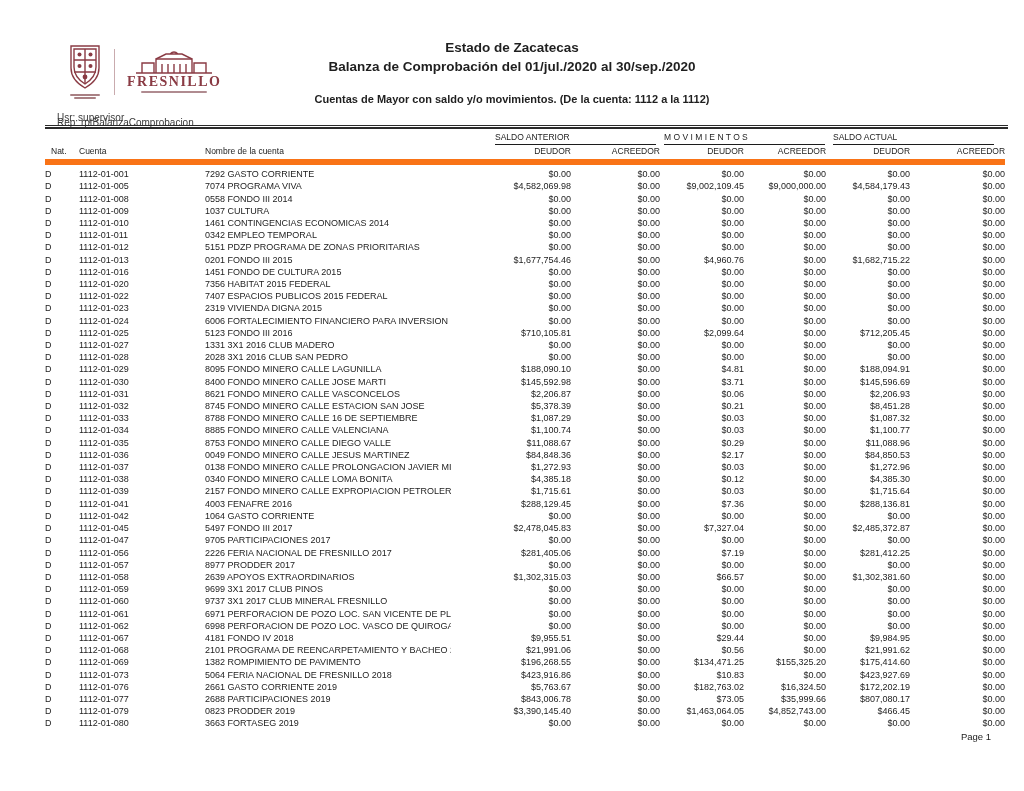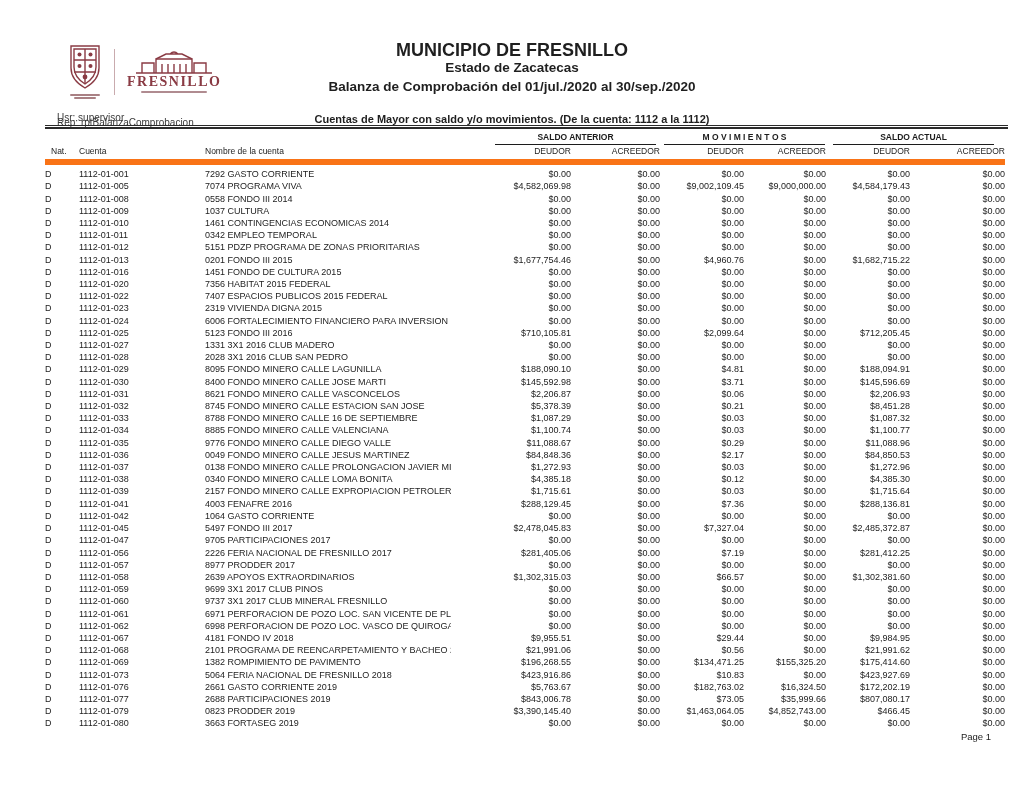--- a/index.html
+++ b/index.html
@@ -38,21 +38,21 @@
 
   .rule-heavy{position:absolute;left:45px;right:16px;top:125px;height:1px;
     border-top:1px solid #2a2a2a;border-bottom:2px solid #2a2a2a;}
 
   
   table.balance{position:absolute;left:45px;top:131px;width:960px;border-collapse:collapse;
     table-layout:fixed;font-size:9px;color:#1c1c1c;}
   table.balance td,table.balance th{padding:0;margin:0;font-weight:normal;vertical-align:top;
     white-space:nowrap;overflow:hidden;line-height:12.2px;}
   .group-row td{height:13px;vertical-align:bottom;}
-  .group-label{font-weight:bold;font-size:8.5px;text-align:center;
+  .group-label{font-weight:normal;font-size:8.5px;
     border-bottom:1.5px solid #1c1c1c;padding-bottom:1px;}
   .g1 .group-label{margin-left:44px;margin-right:4px;}
   .g2 .group-label{margin-left:4px;margin-right:1px;}
   .g3 .group-label{margin-left:7px;margin-right:11px;}
   .colhead-row th{font-weight:bold;font-size:8.5px;height:14px;vertical-align:bottom;
     border-bottom:6px solid #f97316;padding-bottom:2px;}
   .colhead-row th.left{text-align:left;}
   .colhead-row th.money{text-align:right;}
   .spacer-row td{height:3px;}
   td.c0{padding-left:6px;}
@@ -96,21 +96,20 @@
         <path class="maroon-stroke" d="M28 22 V8 H64 V22" stroke-width="1.2"></path>
         <path class="maroon-stroke" d="M34 22 V13 M40 22 V13 M46 22 V13 M52 22 V13 M58 22 V13" stroke-width="1"></path>
         <path class="maroon-stroke" d="M28 8 L38 3 H54 L64 8 M42 3 Q46 -1 50 3" stroke-width="1.2"></path>
       </svg>
       <div class="wordmark">FRESNILLO</div>
       <div class="tagline-bar"></div>
     </div>
   </div>
 
   <div class="title-block">
-    <div class="t1">MUNICIPIO DE FRESNILLO</div>
     <div class="t2">Estado de Zacatecas</div>
     <div class="t3">Balanza de Comprobación del 01/jul./2020 al 30/sep./2020</div>
     <div class="t4">Cuentas de Mayor con saldo y/o movimientos. (De la cuenta: 1112 a la 1112)</div>
   </div>
 
 
   <div class="rep-usr">
     <span class="usr">Usr: supervisor</span>
     <span class="rep">Rep: rptBalanzaComprobacion</span>
   </div>
@@ -396,21 +395,21 @@
           <td class="c3">$1,100.74</td>
           <td class="c4">$0.00</td>
           <td class="c5">$0.03</td>
           <td class="c6">$0.00</td>
           <td class="c7">$1,100.77</td>
           <td class="c8">$0.00</td>
         </tr>
         <tr>
           <td class="c0">D</td>
           <td class="c1">1112-01-035</td>
-          <td class="c2">9776 FONDO MINERO CALLE DIEGO VALLE</td>
+          <td class="c2">8753 FONDO MINERO CALLE DIEGO VALLE</td>
           <td class="c3">$11,088.67</td>
           <td class="c4">$0.00</td>
           <td class="c5">$0.29</td>
           <td class="c6">$0.00</td>
           <td class="c7">$11,088.96</td>
           <td class="c8">$0.00</td>
         </tr>
         <tr>
           <td class="c0">D</td>
           <td class="c1">1112-01-036</td>

